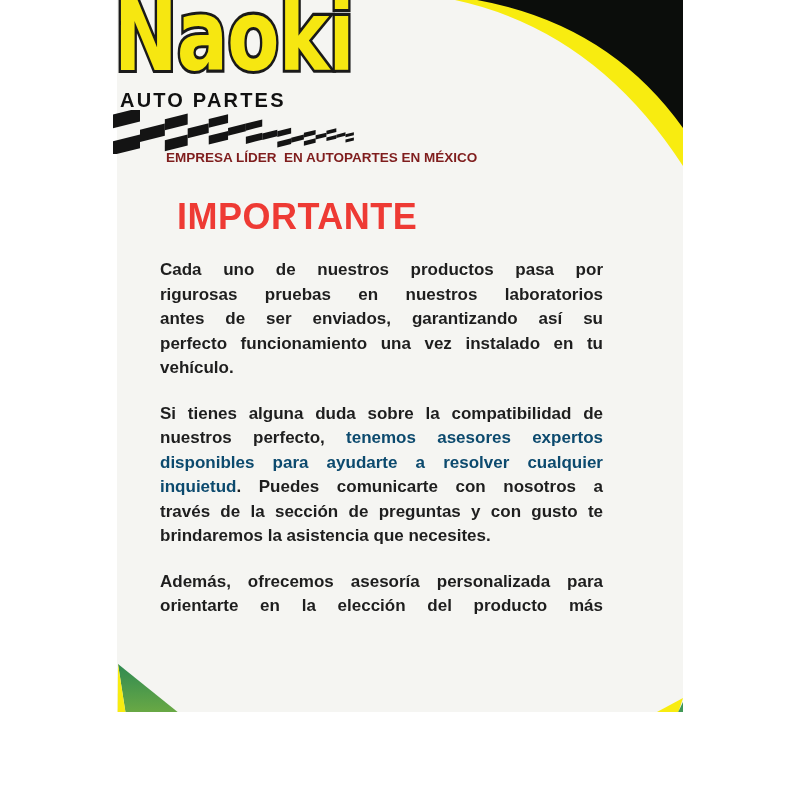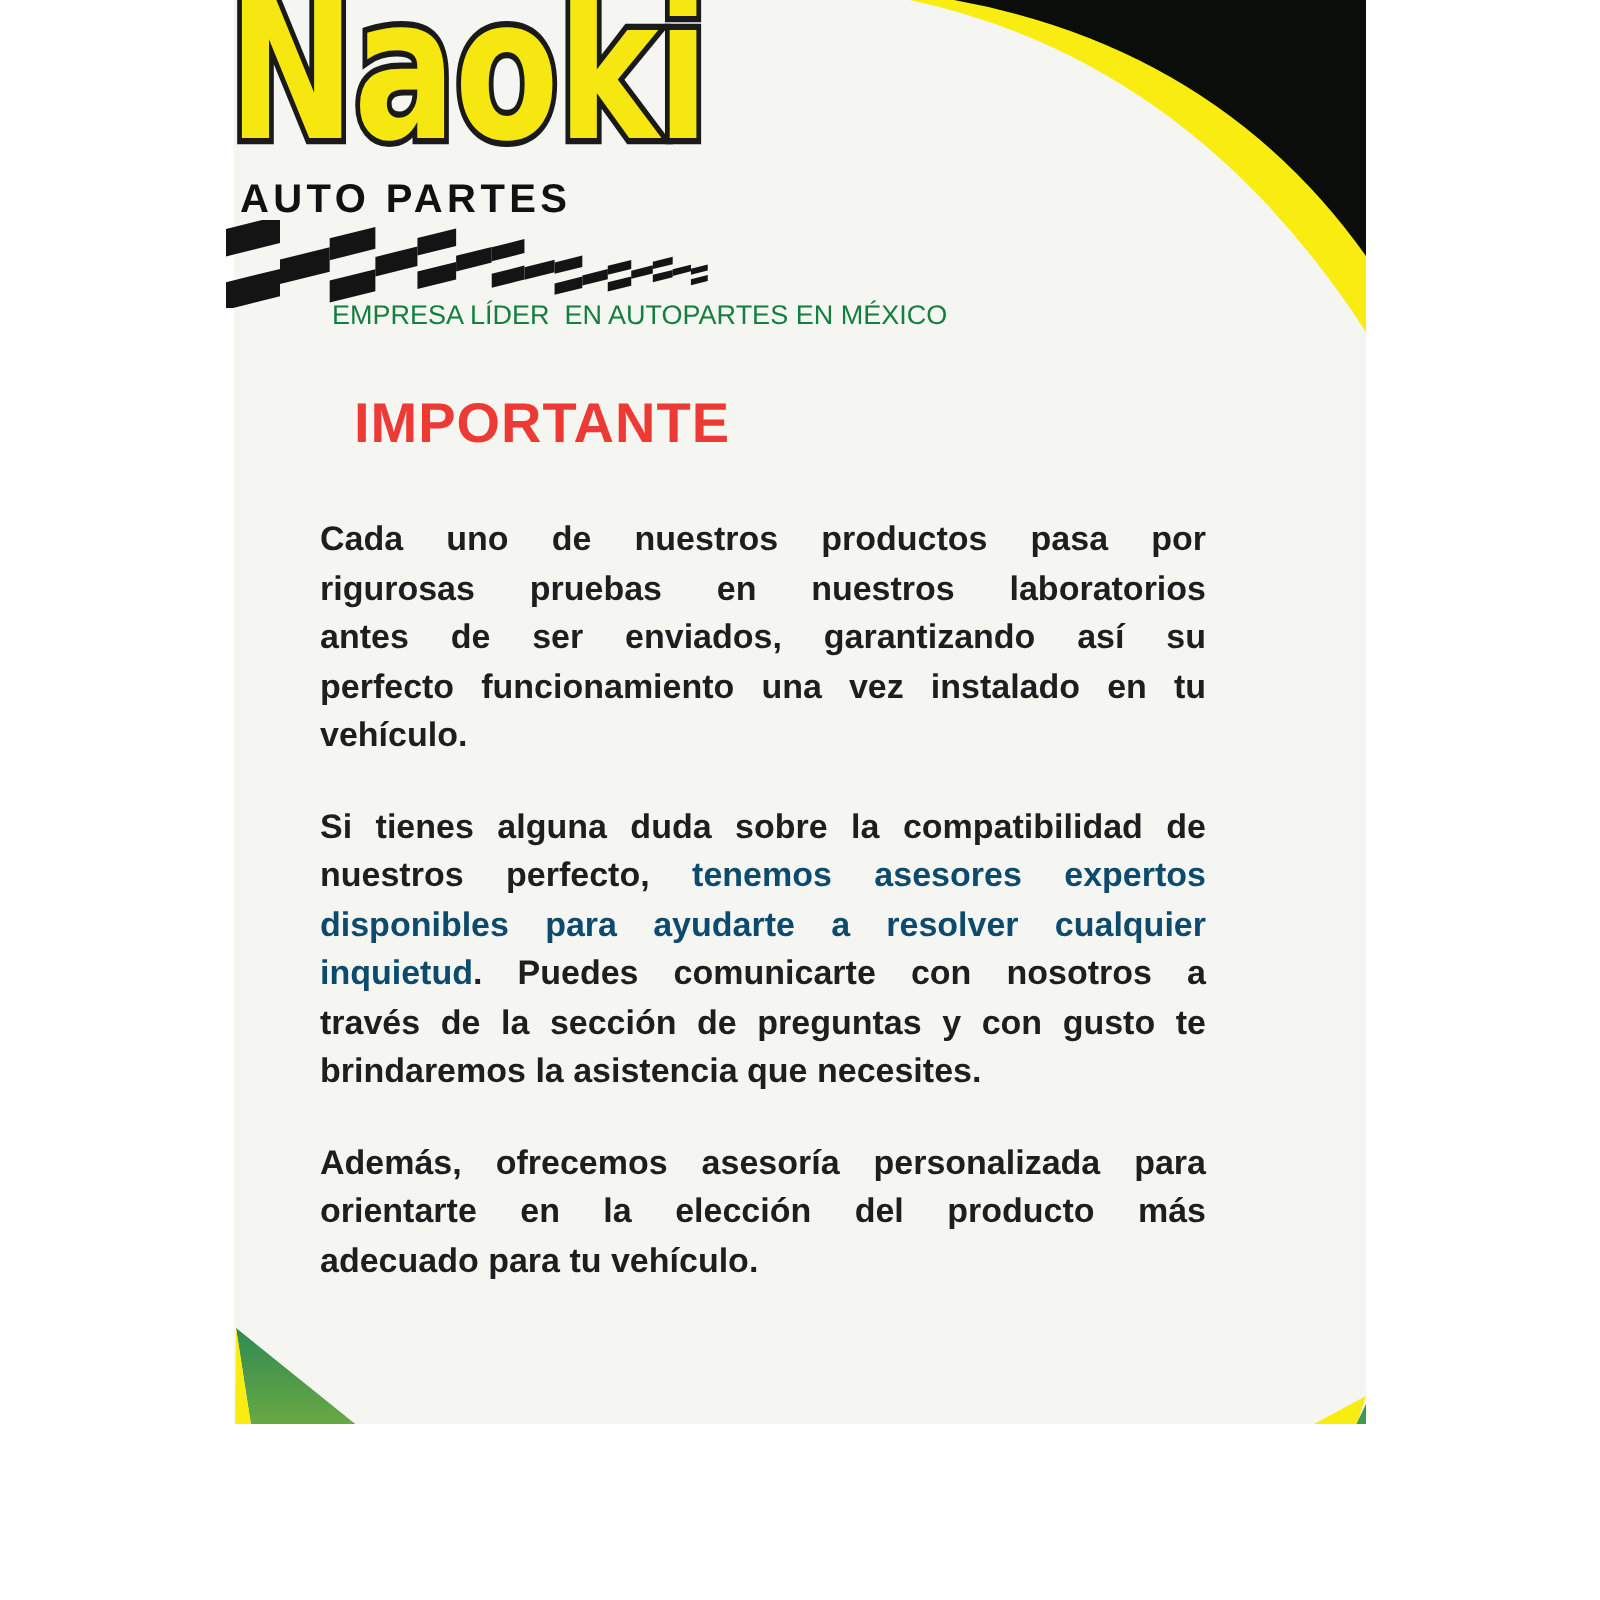--- a/index.html
+++ b/index.html
@@ -8,24 +8,24 @@
   .artwork{position:absolute;left:117px;top:0;width:566px;height:800px;background:#f5f5f2;}
   .deco{position:absolute;left:0;top:0;width:566px;height:800px;display:block;}
 
   .logo{position:absolute;left:-3px;top:-13px;
         font-family:"DejaVu Sans",sans-serif;font-weight:bold;font-size:95px;line-height:1;
         color:#f6e711;-webkit-text-stroke:6px #1a1a1a;paint-order:stroke fill;
         transform:scale(0.80,1.04);transform-origin:left top;letter-spacing:-1px;white-space:nowrap;}
   .logo-sub{position:absolute;left:3px;top:90px;font-size:20px;font-weight:bold;color:#111111;
         letter-spacing:2.2px;line-height:1;white-space:nowrap;text-align:right;}
   .flag{position:absolute;left:-4px;top:110px;width:260px;height:44px;display:block;}
-  .tagline{position:absolute;left:5px;top:150px;font-size:13.5px;font-weight:normal;color:#15803d;
+  .tagline{position:absolute;left:5px;top:150px;font-size:13.5px;font-weight:bold;color:#7f1d1d;
         line-height:1.2;white-space:pre;padding-left:44px;}
 
-  .heading{position:absolute;left:60px;top:197px;font-size:28px;font-weight:bold;color:#ee3a34;
+  .heading{position:absolute;left:60px;top:197px;font-size:36px;font-weight:bold;color:#ee3a34;
         line-height:1.1;letter-spacing:0.5px;}
   .body-text{position:absolute;left:43px;top:258px;width:443px;font-size:17px;font-weight:bold;
         color:#1e1e1e;}
   .para{margin:0 0 21px 0;}
   .line{line-height:24.5px;height:24.5px;text-align:justify;text-align-last:justify;
         white-space:nowrap;overflow:visible;}
   .line.last{text-align-last:left;}
   .accent{color:#0c4a6e;}
 </style>
 </head>
@@ -133,18 +133,17 @@
           <div class="line"><span>Si tienes alguna duda sobre la compatibilidad de</span></div>
           <div class="line"><span>nuestros perfecto, </span><span class="accent">tenemos asesores expertos</span></div>
           <div class="line"><span class="accent">disponibles para ayudarte a resolver cualquier</span></div>
           <div class="line"><span class="accent">inquietud</span><span>. Puedes comunicarte con nosotros a</span></div>
           <div class="line"><span>través de la sección de preguntas y con gusto te</span></div>
           <div class="line last"><span>brindaremos la asistencia que necesites.</span></div>
         </div>
         <div class="para">
           <div class="line"><span>Además, ofrecemos asesoría personalizada para</span></div>
           <div class="line"><span>orientarte en la elección del producto más</span></div>
-          <div class="line last"><span>adecuado para tu vehículo.</span></div>
         </div>
       </div>
 
   </div>
 </div>
 
 </body></html>

